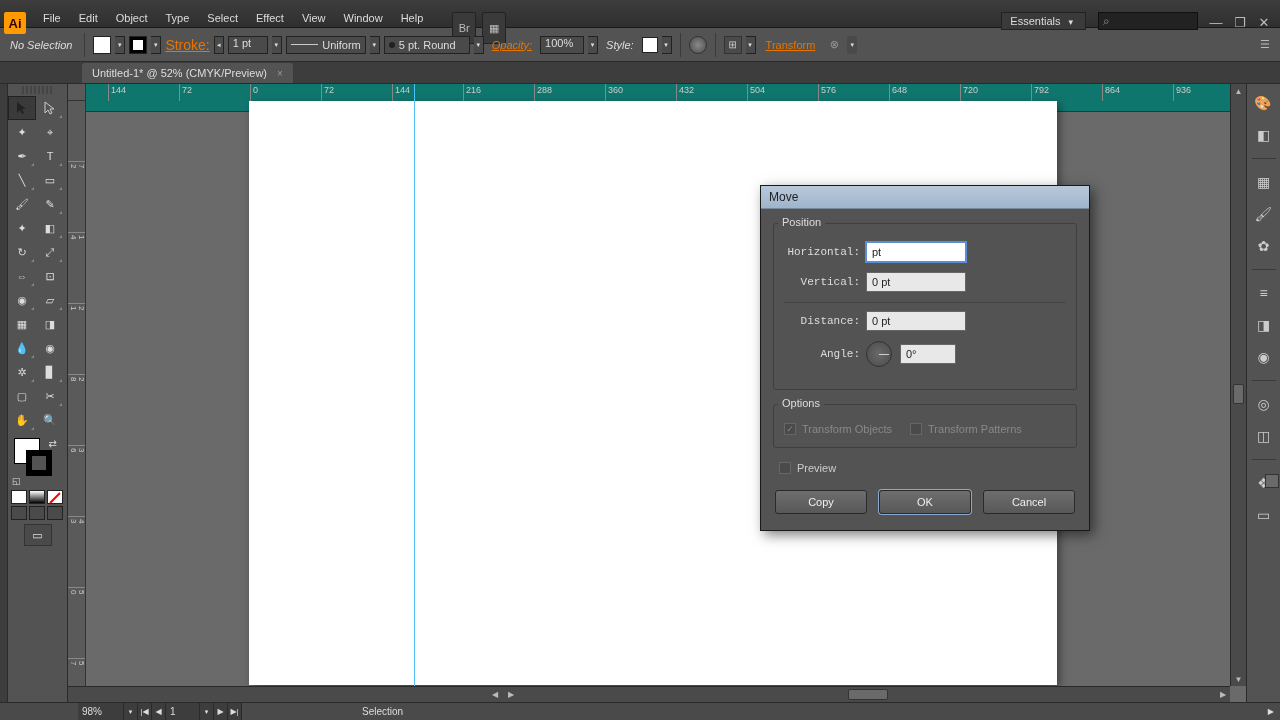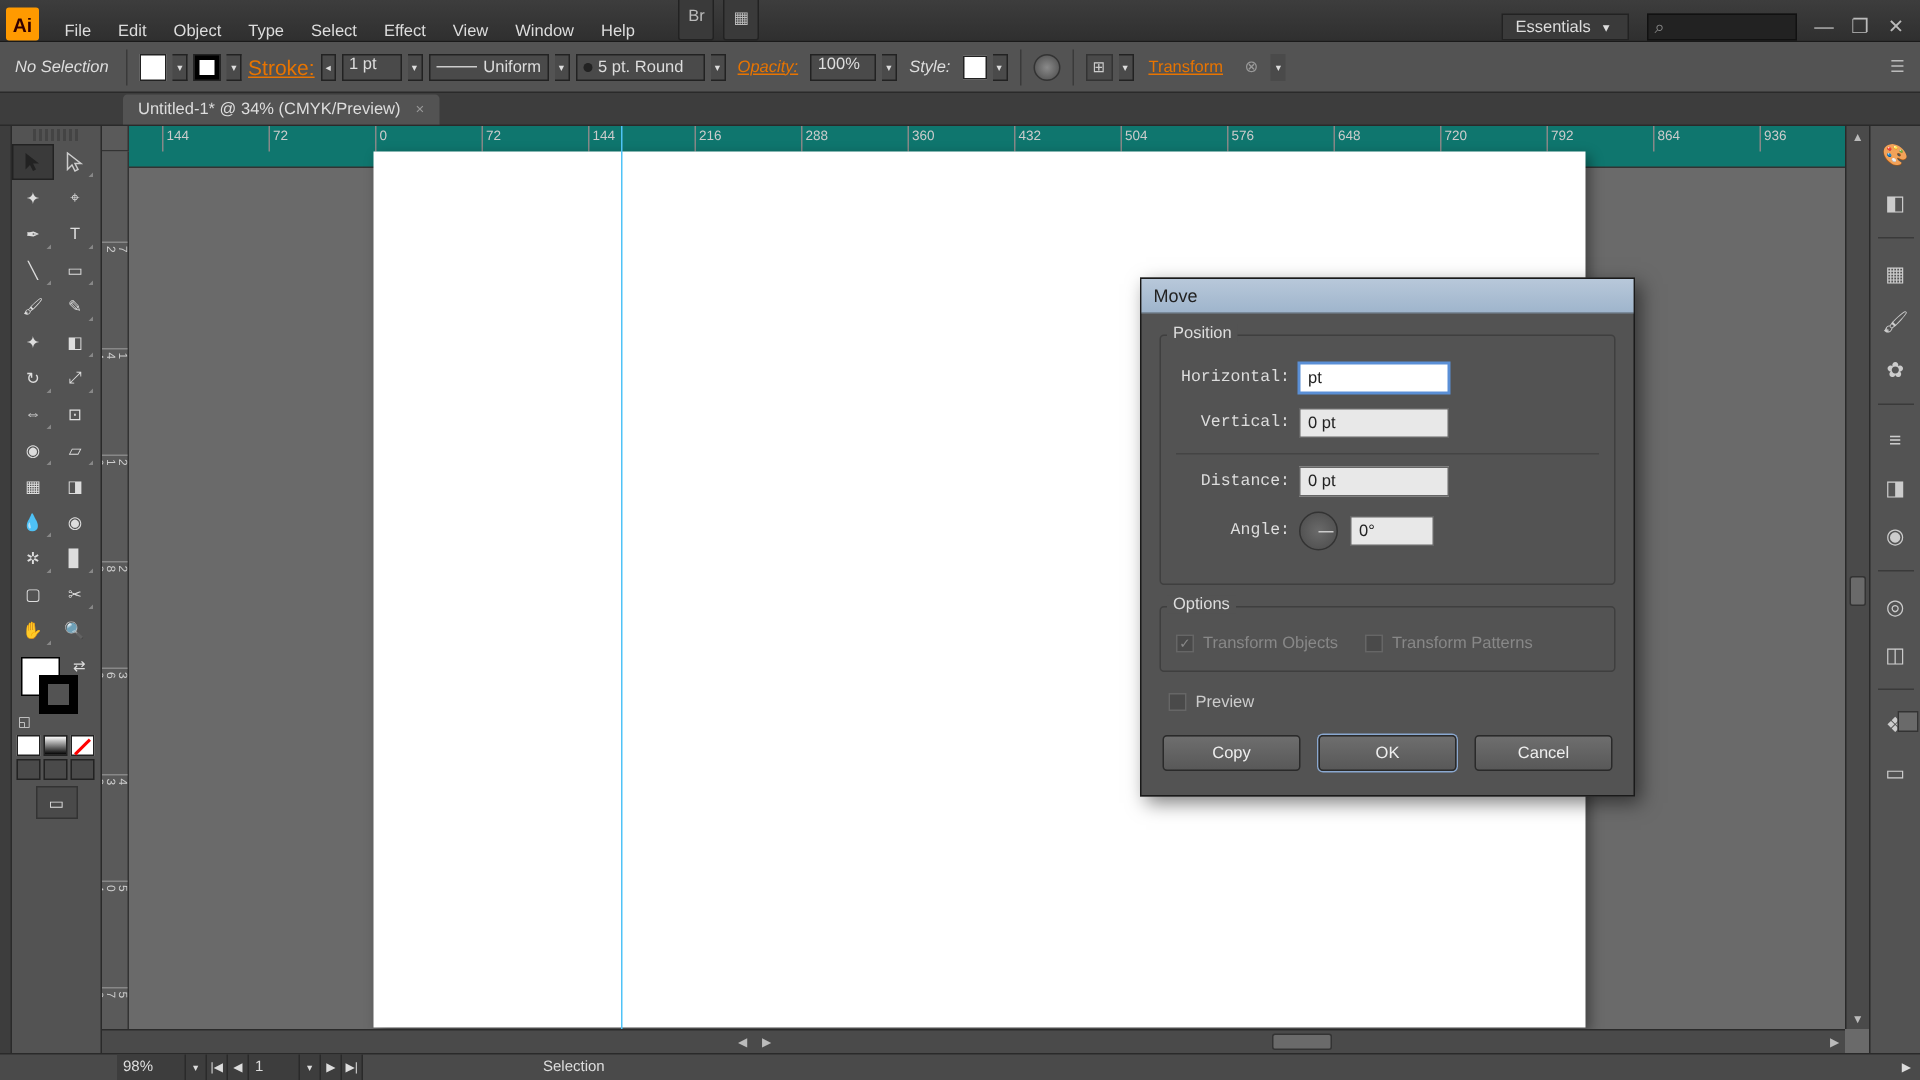--- a/index.html
+++ b/index.html
@@ -1,19 +1,19 @@
 <!DOCTYPE html>
 <html><head>
 <meta charset="utf-8">
 <style>
 * { box-sizing: border-box; margin: 0; padding: 0; font-family: "Segoe UI", Tahoma, sans-serif; }
 body { width: 1280px; height: 720px; overflow: hidden; background: #4a4a4a; font-size: 11px; color: #ccc; position: relative; }
 
 
-.menubar { height: 28px; background: linear-gradient(#3d3d3d,#2f2f2f); display: flex; align-items: flex-end; padding: 0 4px; border-bottom: 1px solid #1a1a1a; }
+.menubar { height: 28px; background: linear-gradient(#3d3d3d,#2f2f2f); display: flex; align-items: flex-start; padding: 12px 4px; border-bottom: 1px solid #1a1a1a; }
 .ai-logo { width: 22px; height: 22px; background: #ff9a00; display: flex; align-items: center; justify-content: center; font-weight: bold; font-size: 13px; color: #330000; border-radius: 2px; margin-right: 8px; }
 .menubar .menu-item { padding: 0 9px; color: #ddd; cursor: default; }
 .menubar .spacer { flex: 1; }
 .menubar .icon-btn { width: 24px; height: 32px; margin: 0 3px; display: flex; align-items: center; justify-content: center; color: #bbb; border: 1px solid #222; background:#3a3a3a; border-radius:2px; }
 .workspace-sel { background:#3a3a3a; border:1px solid #222; padding:2px 12px 2px 8px; color:#ddd; font-size:11px; position:relative; margin:0 6px;}
 .workspace-sel::after { content:"▾"; margin-left:8px; font-size:9px;}
 .search-box { width: 100px; height: 18px; background: #222; border: 1px solid #111; margin: 0 6px; display:flex; align-items:center; padding:0 4px;}
 .search-box::before { content:"⌕"; color:#888; font-size:12px;}
 .win-btn { width: 24px; height: 20px; display:flex; align-items:center; justify-content:center; color:#bbb; font-size:13px;}
 
@@ -177,21 +177,21 @@
   <div style="width:18px;height:18px;border:1px solid #333;background:#4a4a4a;display:flex;align-items:center;justify-content:center;font-size:10px">⊞</div>
   <div class="cb-drop">▾</div>
   <span class="transform-link">Transform</span>
   <div style="width:18px;height:18px;display:flex;align-items:center;justify-content:center;color:#999">⊗</div>
   <div class="cb-drop" style="border:none">▾</div>
   <div class="end" style="width:18px;height:18px;display:flex;align-items:center;justify-content:center;color:#bbb">☰</div>
 </div>
 
 <div class="tabbar">
   <div class="doc-tab">
-    <span>Untitled-1* @ 34% (CMYK/Preview)</span>
+    <span>Untitled-1* @ 52% (CMYK/Preview)</span>
     <span class="tab-x">×</span>
   </div>
 </div>
 
 <div class="workspace">
   <div class="far-left"></div>
 
   <div class="toolbox">
     <div class="toolbox-grip"></div>
     <div class="tool-row">

